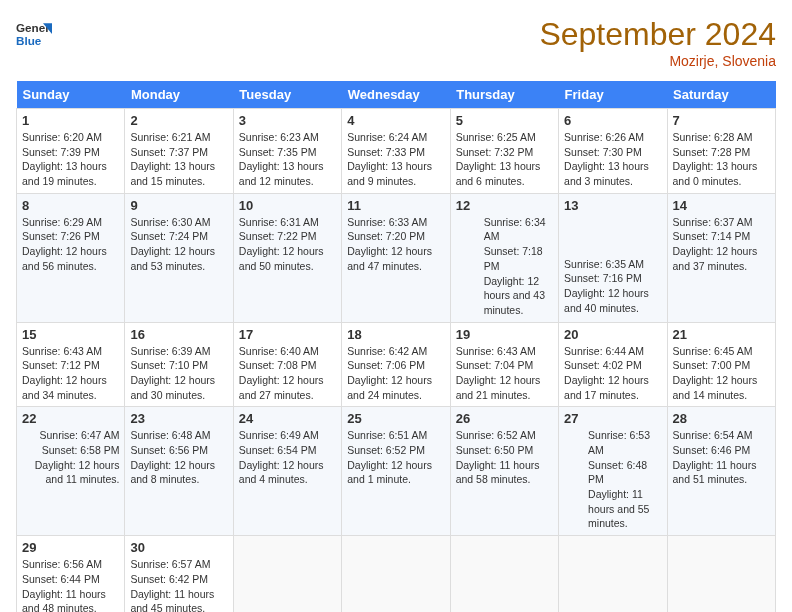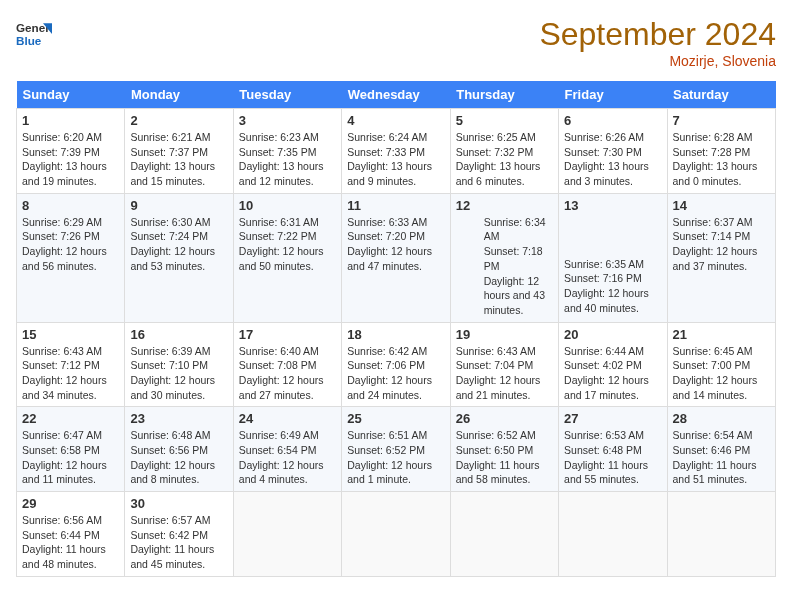--- a/index.html
+++ b/index.html
@@ -235,21 +235,21 @@
         <td>
           <span class="day-num">21</span>
           <div class="day-info" style="white-space: pre-line;">Sunrise: 6:45 AM
 Sunset: 7:00 PM
 Daylight: 12 hours and 14 minutes.</div>
         </td>
       </tr>
       <tr>
         <td>
           <span class="day-num">22</span>
-          <div class="day-info" style="white-space: pre-line;">Sunrise: 6:47 AM
+          <div class="day-info" style="white-space: pre-line; text-align: right;">Sunrise: 6:47 AM
 Sunset: 6:58 PM
 Daylight: 12 hours and 11 minutes.</div>
         </td>
         <td>
           <span class="day-num">23</span>
           <div class="day-info" style="white-space: pre-line;">Sunrise: 6:48 AM
 Sunset: 6:56 PM
 Daylight: 12 hours and 8 minutes.</div>
         </td>
         <td>
@@ -265,21 +265,21 @@
 Daylight: 12 hours and 1 minute.</div>
         </td>
         <td>
           <span class="day-num">26</span>
           <div class="day-info" style="white-space: pre-line;">Sunrise: 6:52 AM
 Sunset: 6:50 PM
 Daylight: 11 hours and 58 minutes.</div>
         </td>
         <td>
           <span class="day-num">27</span>
-          <div class="day-info" style="white-space: pre-line;">Sunrise: 6:53 AM
+          <div class="day-info" style="white-space: pre-line; margin-left: 24px;">Sunrise: 6:53 AM
 Sunset: 6:48 PM
 Daylight: 11 hours and 55 minutes.</div>
         </td>
         <td>
           <span class="day-num">28</span>
           <div class="day-info" style="white-space: pre-line;">Sunrise: 6:54 AM
 Sunset: 6:46 PM
 Daylight: 11 hours and 51 minutes.</div>
         </td>
       </tr>

